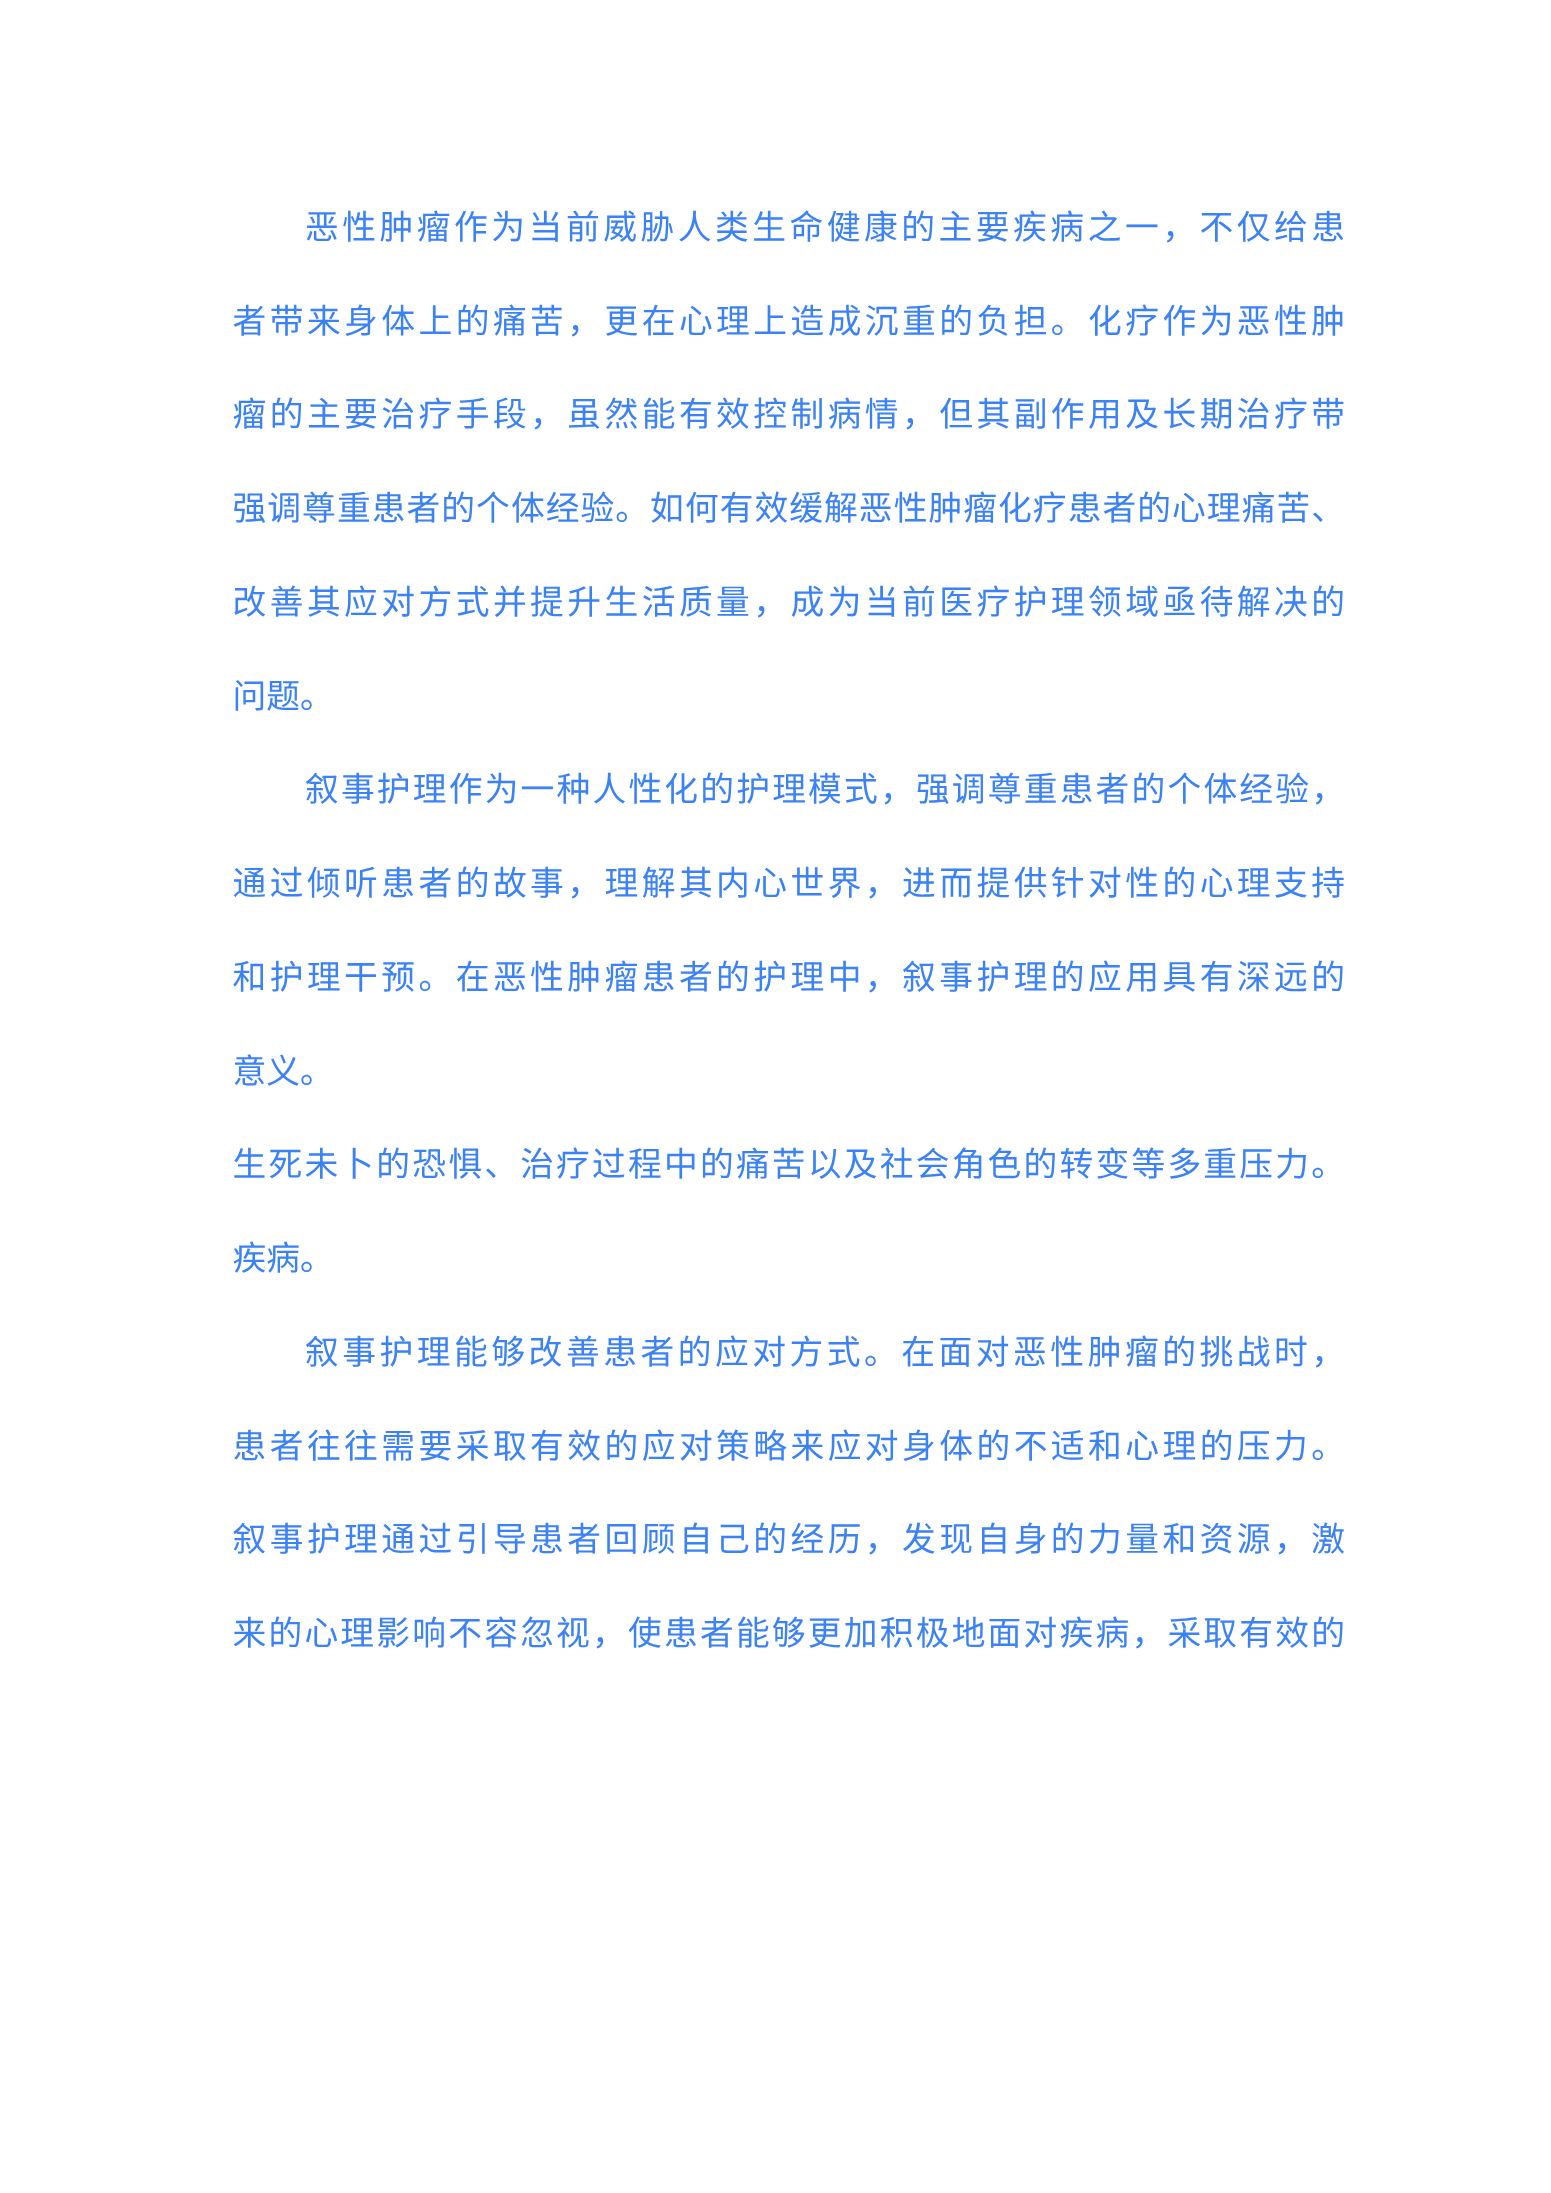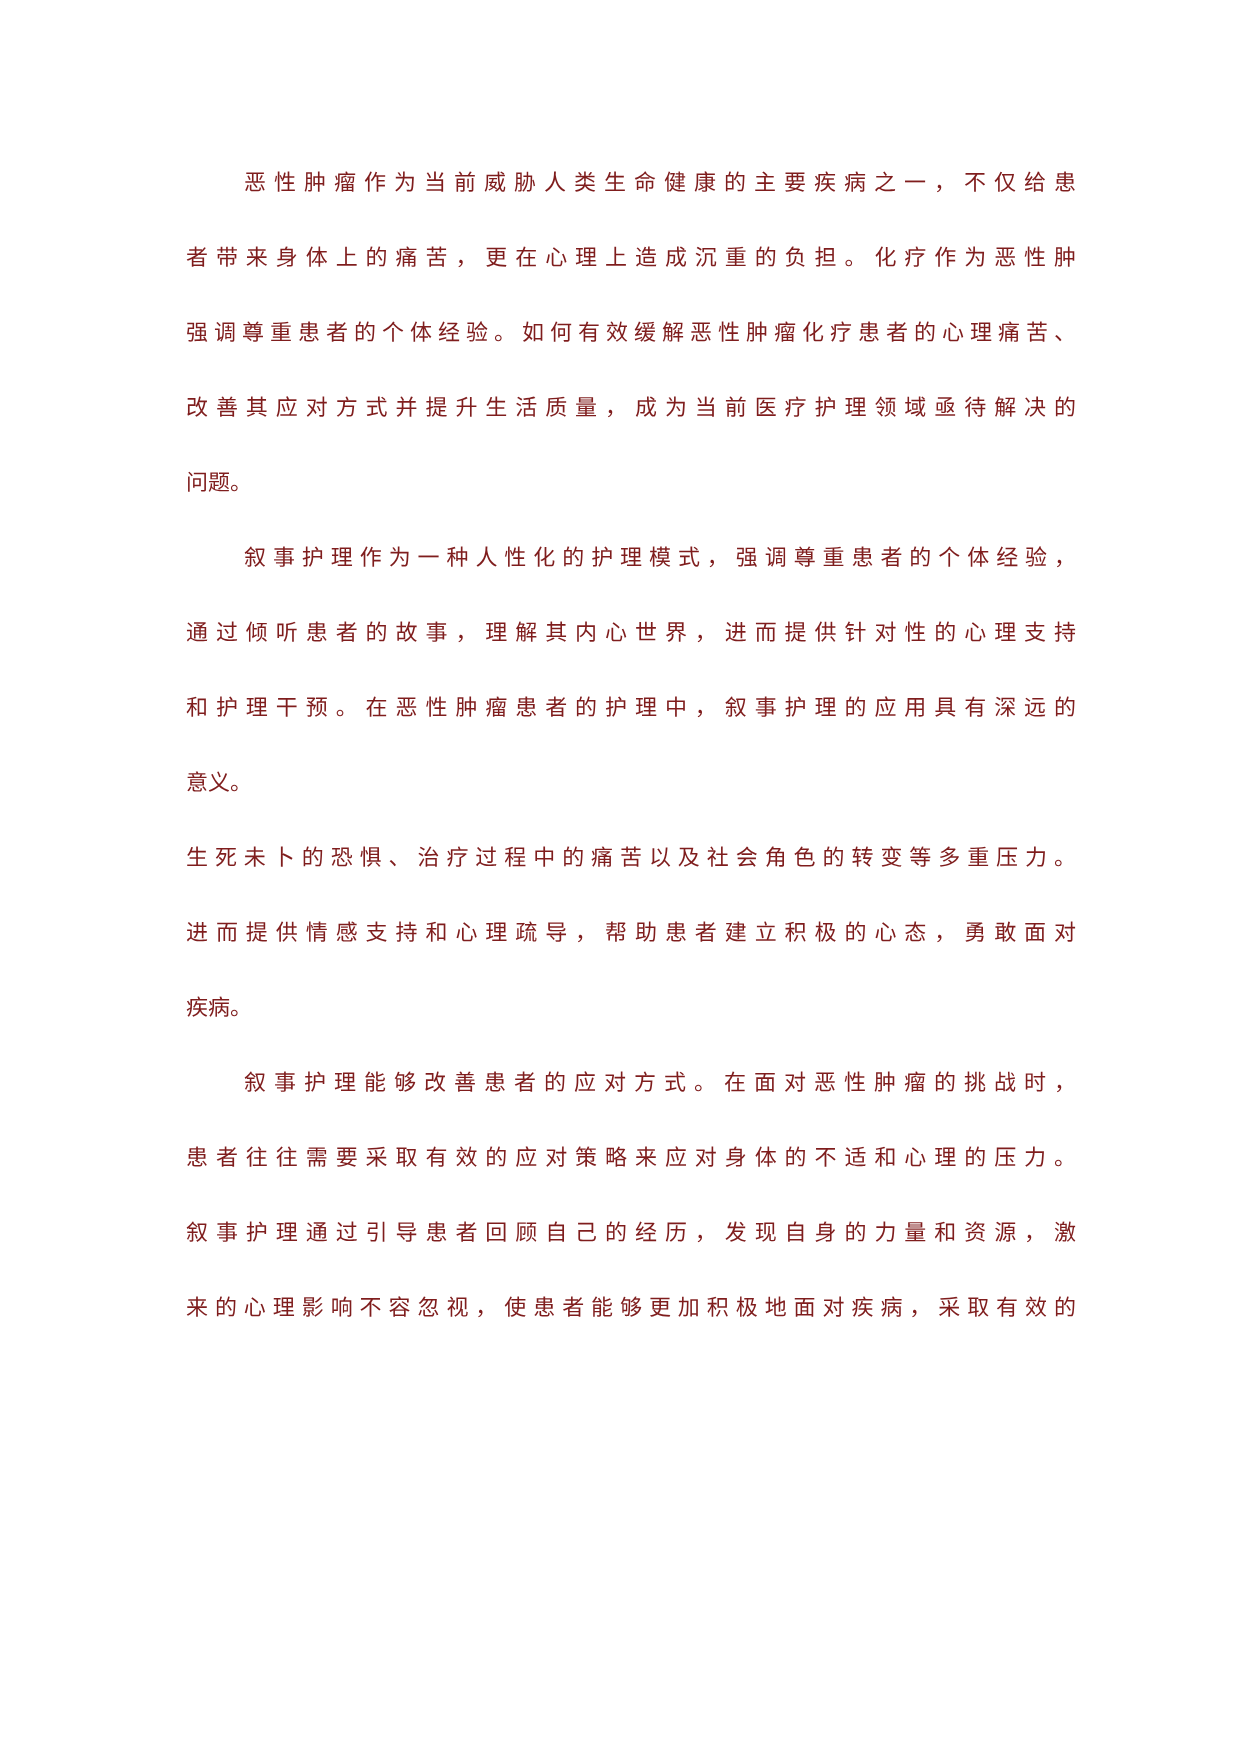--- a/index.html
+++ b/index.html
@@ -13,22 +13,22 @@
     height: 1754px;
     background: #ffffff;
     overflow: hidden;
     font-family: "Liberation Serif", "DejaVu Serif", serif;
   }
   .text-block {
     position: absolute;
     left: 186px;
     top: 145px;
     width: 890px;
-    color: #7f1d1d;
-    font-size: 22px;
+    color: #3b82f6;
+    font-size: 27px;
   }
   .paragraph {
     margin: 0;
     padding: 0;
   }
   .line {
     height: 75px;
     line-height: 75px;
     text-align: justify;
     text-align-last: justify;
@@ -43,33 +43,33 @@
   }
 </style>
 </head>
 <body>
 
 <div class="page">
   <div class="text-block">
       <div class="paragraph">
         <div class="line indent">恶性肿瘤作为当前威胁人类生命健康的主要疾病之一，不仅给患</div>
         <div class="line">者带来身体上的痛苦，更在心理上造成沉重的负担。化疗作为恶性肿</div>
+        <div class="line">瘤的主要治疗手段，虽然能有效控制病情，但其副作用及长期治疗带</div>
         <div class="line">强调尊重患者的个体经验。如何有效缓解恶性肿瘤化疗患者的心理痛苦、</div>
         <div class="line">改善其应对方式并提升生活质量，成为当前医疗护理领域亟待解决的</div>
         <div class="line no-fill">问题。</div>
       </div>
       <div class="paragraph">
         <div class="line indent">叙事护理作为一种人性化的护理模式，强调尊重患者的个体经验，</div>
         <div class="line">通过倾听患者的故事，理解其内心世界，进而提供针对性的心理支持</div>
         <div class="line">和护理干预。在恶性肿瘤患者的护理中，叙事护理的应用具有深远的</div>
         <div class="line no-fill">意义。</div>
       </div>
       <div class="paragraph">
         <div class="line">生死未卜的恐惧、治疗过程中的痛苦以及社会角色的转变等多重压力。</div>
-        <div class="line">进而提供情感支持和心理疏导，帮助患者建立积极的心态，勇敢面对</div>
         <div class="line no-fill">疾病。</div>
       </div>
       <div class="paragraph">
         <div class="line indent">叙事护理能够改善患者的应对方式。在面对恶性肿瘤的挑战时，</div>
         <div class="line">患者往往需要采取有效的应对策略来应对身体的不适和心理的压力。</div>
         <div class="line">叙事护理通过引导患者回顾自己的经历，发现自身的力量和资源，激</div>
         <div class="line">来的心理影响不容忽视，使患者能够更加积极地面对疾病，采取有效的</div>
       </div>
     </div>
 </div>

